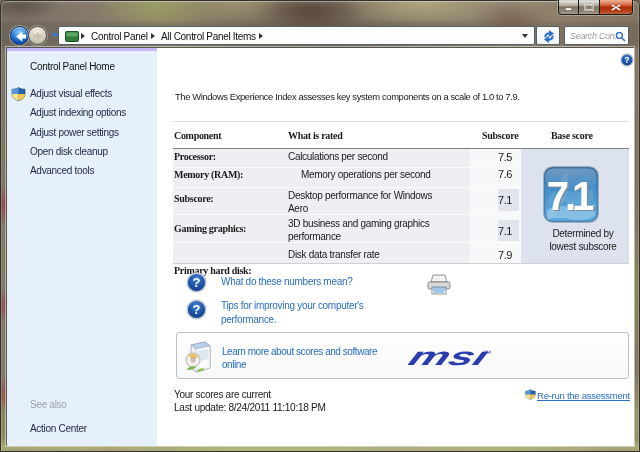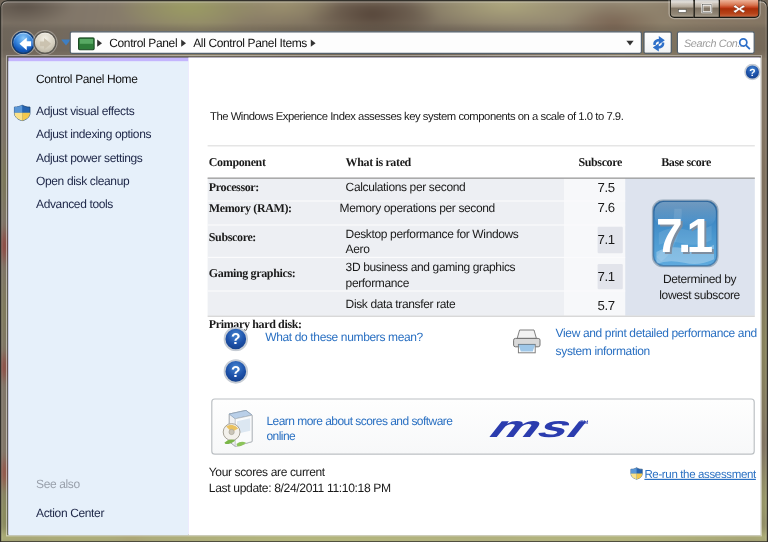--- a/index.html
+++ b/index.html
@@ -197,30 +197,30 @@
       <div class="hi" style="top:141px; height:22px;"></div>
       <div class="hi" style="top:172px; height:21px;"></div>
 
       <div class="t hd" style="left:17px; top:103px;">Processor:</div>
       <div class="t hd" style="left:17px; top:121px;">Memory (RAM):</div>
       <div class="t hd" style="left:17px; top:145px;">Subscore:</div>
       <div class="t hd" style="left:17px; top:175px;">Gaming graphics:</div>
       <div class="t hd" style="left:17px; top:201px;margin-top:16px;">Primary hard disk:</div>
 
       <div class="t" style="left:131px; top:103px;">Calculations per second</div>
-      <div class="t" style="left:126px; top:121px;">Memory operations per second</div>
+      <div class="t" style="left:144px; top:121px;">Memory operations per second</div>
       <div class="t" style="left:131px; top:142px; line-height:12.5px;">Desktop performance for Windows<br>Aero</div>
       <div class="t" style="left:131px; top:170px; line-height:12.5px;">3D business and gaming graphics<br>performance</div>
       <div class="t" style="left:131px; top:201px;">Disk data transfer rate</div>
 
       <div class="t sub71" style="top:103px;">7.5</div>
       <div class="t sub71" style="top:120px;">7.6</div>
       <div class="t sub71" style="top:146px;">7.1</div>
       <div class="t sub71" style="top:177px;">7.1</div>
-      <div class="t sub71" style="top:201px;">5.7</div>
+      <div class="t sub71" style="top:201px;">7.9</div>
       <div id="bline" style="left:16px; top:215px;"></div>
 
       <svg id="badge" viewBox="0 0 56 57">
         <defs>
           <linearGradient id="bg1" x1="0" y1="0" x2="0" y2="1">
             <stop offset="0" stop-color="#29669e"></stop>
               <stop offset="0.3" stop-color="#3e88c4"></stop>
             <stop offset="0.62" stop-color="#4d9bd2"></stop>
               <stop offset="1" stop-color="#5fabdf"></stop>
           </linearGradient>
@@ -249,28 +249,28 @@
             </radialGradient>
           </defs>
           <circle cx="10.5" cy="10.5" r="9.4" fill="url(#q1)" stroke="#c6ccd4" stroke-width="1.6"></circle>
           <text x="10.5" y="15" font-family="Liberation Sans, sans-serif" font-size="13" font-weight="bold" fill="#fff" text-anchor="middle">?</text>
         </svg>
       <div class="t link" style="left:64px; top:228px;">What do these numbers mean?</div>
       <svg class="qicon" style="left:29px; top:251px;" viewBox="0 0 21 21">
           <circle cx="10.5" cy="10.5" r="9.4" fill="url(#q1)" stroke="#c6ccd4" stroke-width="1.6"></circle>
           <text x="10.5" y="15" font-family="Liberation Sans, sans-serif" font-size="13" font-weight="bold" fill="#fff" text-anchor="middle">?</text>
         </svg>
+      <div class="t link" style="left:64px; top:251px; white-space:normal; width:160px; line-height:13.5px;">Tips for improving your computer's performance.</div>
 
       <svg style="position:absolute; left:268px; top:224px;" width="28" height="24" viewBox="0 0 28 24">
         <path d="M6 10 L8 3 L20 3 L22 10 Z" fill="#f2f2f2" stroke="#7a7a7a" stroke-width="0.8"></path>
         <rect x="3" y="10" width="22" height="7" rx="1.5" fill="#d9d9d9" stroke="#6f6f6f" stroke-width="0.8"></rect>
         <rect x="7" y="15" width="14" height="7" fill="#fff" stroke="#7a7a7a" stroke-width="0.8"></rect>
         <path d="M7 15 L21 15 L19 21 L9 21 Z" fill="#3f8fd1" opacity="0.5"></path>
       </svg>
-      <div class="t link" style="left:306px; top:224px; line-height:14.5px;">View and print detailed performance and<br>system information</div>
 
       <div id="lbox">
         <svg style="position:absolute; left:8px; top:6px;" width="27" height="35" viewBox="0 0 27 35">
           <path d="M6 6 L20 3 L25 7 L25 29 L11 33 L6 29 Z" fill="#f0f1f3" stroke="#9aa0a6" stroke-width="0.8"></path>
           <path d="M6 6 L20 3 L25 7 L11 10 Z" fill="#b9cfe8" stroke="#8fa4bb" stroke-width="0.7"></path>
           <path d="M11 10 L25 7 L25 29 L11 33 Z" fill="#fafbfc" stroke="#b0b5ba" stroke-width="0.6"></path>
           <path d="M12.5 12 L23.5 9.5 L23.5 20 L12.5 22.5 Z" fill="#dce7f2"></path>
           <circle cx="8" cy="21" r="7" fill="#f3f1ec" stroke="#a39f93" stroke-width="0.8"></circle>
           <path d="M3.5 16.5 A7 7 0 0 1 13.5 18 L8 21 Z" fill="#eac261"></path>
           <circle cx="8" cy="21" r="2.2" fill="#cac5b8" stroke="#a39f93" stroke-width="0.5"></circle>

